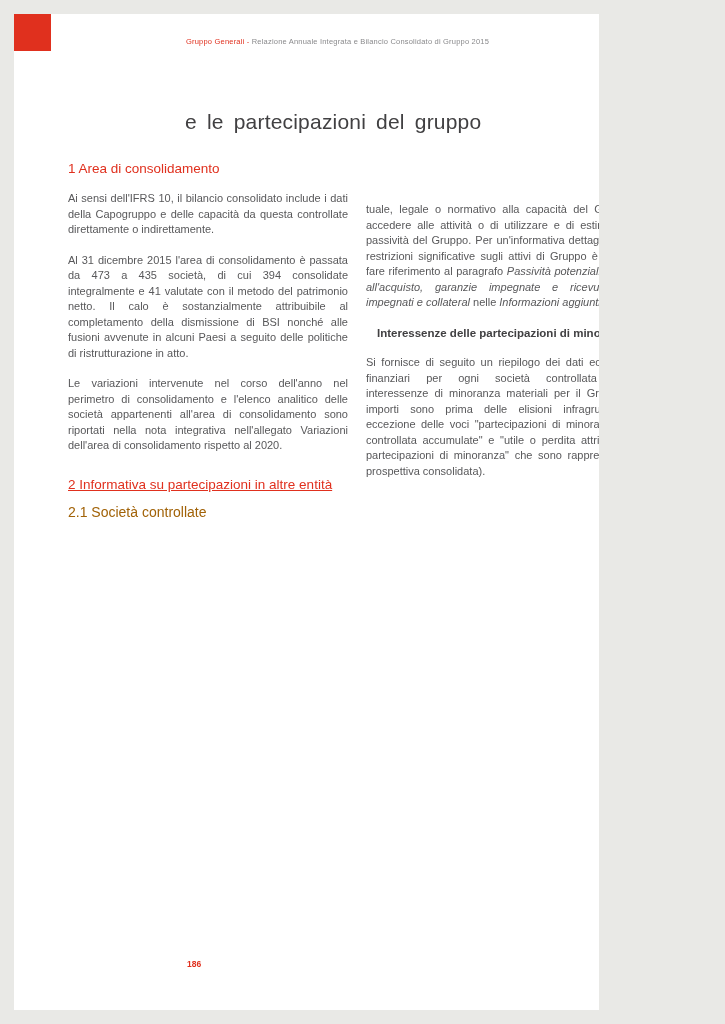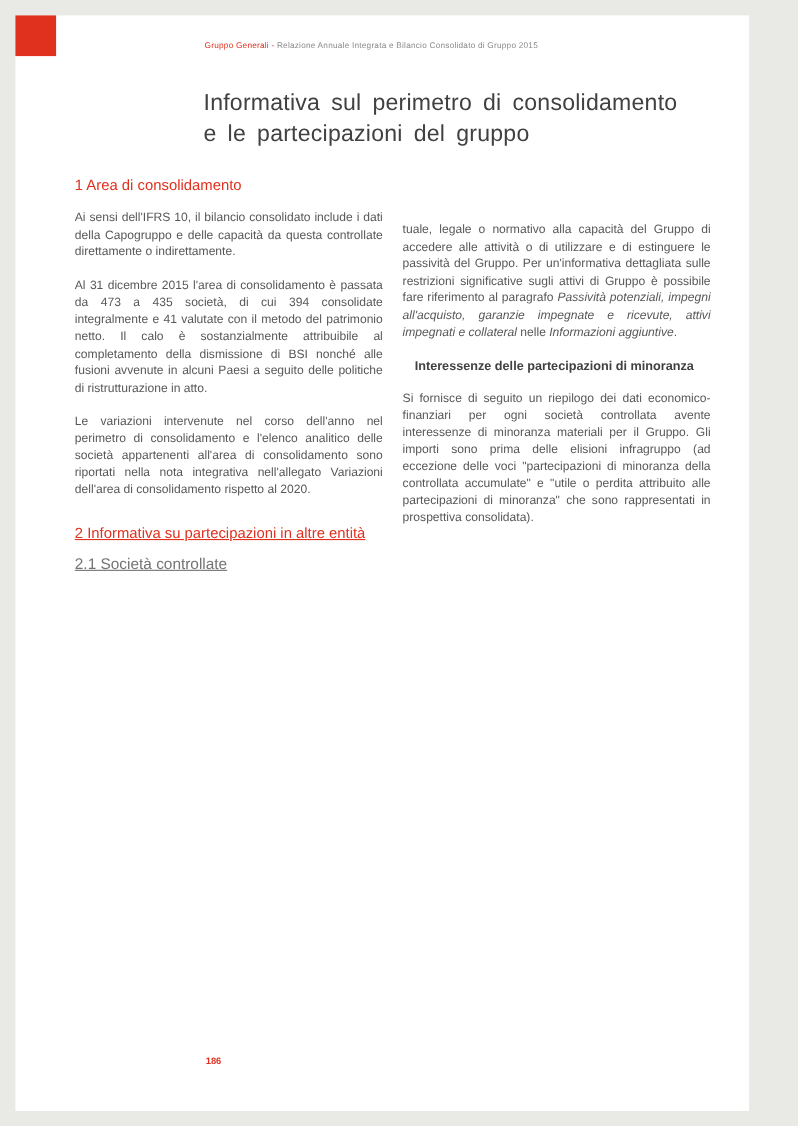--- a/index.html
+++ b/index.html
@@ -3,21 +3,21 @@
 <meta charset="utf-8">
 <style>
   html, body {
     margin: 0;
     padding: 0;
     background: #e9e9e6;
     font-family: "Liberation Sans", sans-serif;
   }
   .canvas {
     position: relative;
-    width: 681px;
+    width: 599px;
     height: 1024px;
     background: #e9e9e6;
     overflow: hidden;
   }
   .page {
     position: absolute;
     left: 14px;
     top: 14px;
     width: 697px;
     height: 996px;
@@ -83,22 +83,21 @@
   }
   .section-heading.second {
     margin-top: 22px;
     margin-bottom: 12px;
     text-decoration: underline;
   }
   .subsection-heading {
     margin: 0 0 16px 0;
     font-size: 14px;
     font-weight: 400;
-    color: #737373;
-    text-decoration: underline;
+    color: #a16207;
   }
   .bold-sub {
     margin: 0 0 14px 0;
     font-size: 11px;
     font-weight: 700;
     color: #58585a;
   }
   .minority-heading {
     margin: 6px 0 14px 11px;
     font-size: 11.5px;
@@ -123,21 +122,21 @@
 <div class="canvas">
   <div class="page"></div>
 
   <div class="corner-square"></div>
 
   <div class="header">
     <span class="brand">Gruppo Generali -</span><span> Relazione Annuale Integrata e Bilancio Consolidato di Gruppo 2015</span>
   </div>
 
   <h1 class="title">
-    <span>Informativa sul perimetro di consolidamento</span><br>
+    <br>
     <span>e le partecipazioni del gruppo</span>
   </h1>
 
   <div class="columns">
 
     <div class="col">
       <h2 class="section-heading">1 Area di consolidamento</h2>
       <p>Ai sensi dell'IFRS 10, il bilancio consolidato include i dati della Capogruppo e delle capacità da questa controllate direttamente o indirettamente.</p>
       <p>Al 31 dicembre 2015 l'area di consolidamento è passata da 473 a 435 società, di cui 394 consolidate integralmente e 41 valutate con il metodo del patrimonio netto. Il calo è sostanzialmente attribuibile al completamento della dismissione di BSI nonché alle fusioni avvenute in alcuni Paesi a seguito delle politiche di ristrutturazione in atto.</p>
       <p>Le variazioni intervenute nel corso dell'anno nel perimetro di consolidamento e l'elenco analitico delle società appartenenti all'area di consolidamento sono riportati nella nota integrativa nell'allegato Variazioni dell'area di consolidamento rispetto al 2020.</p>

